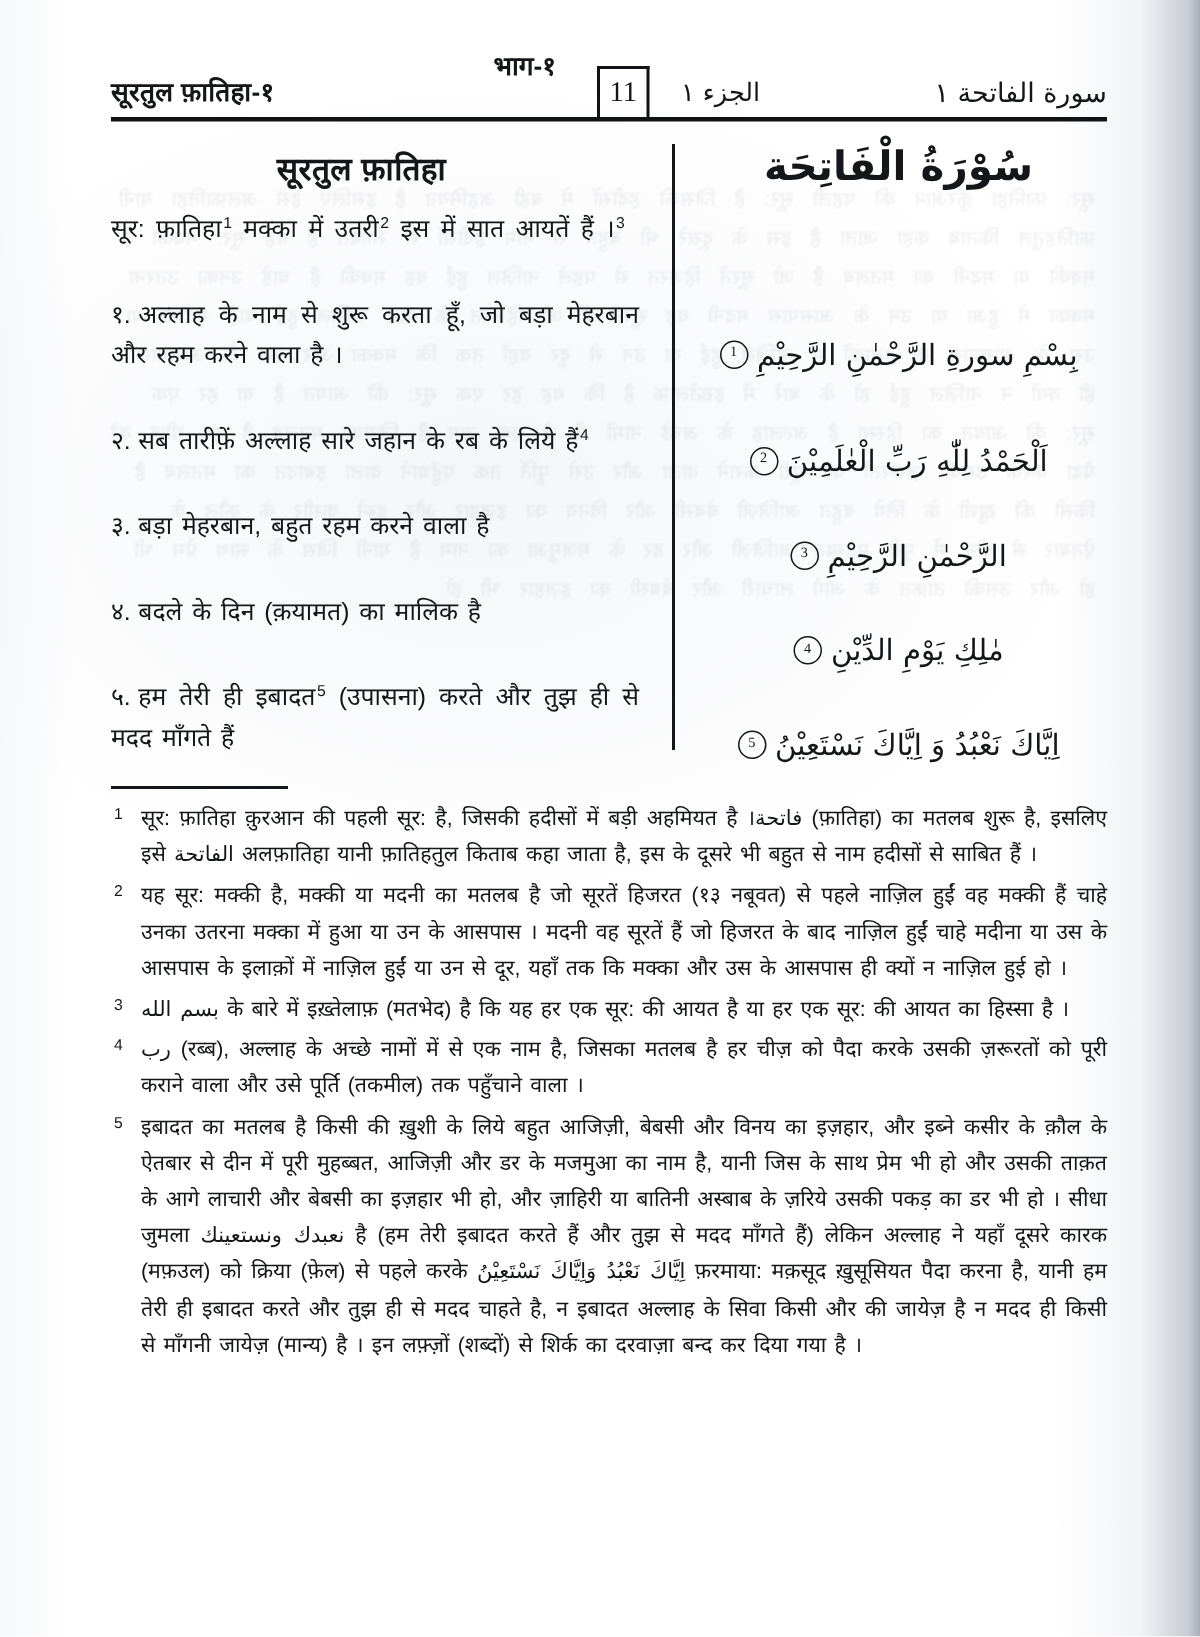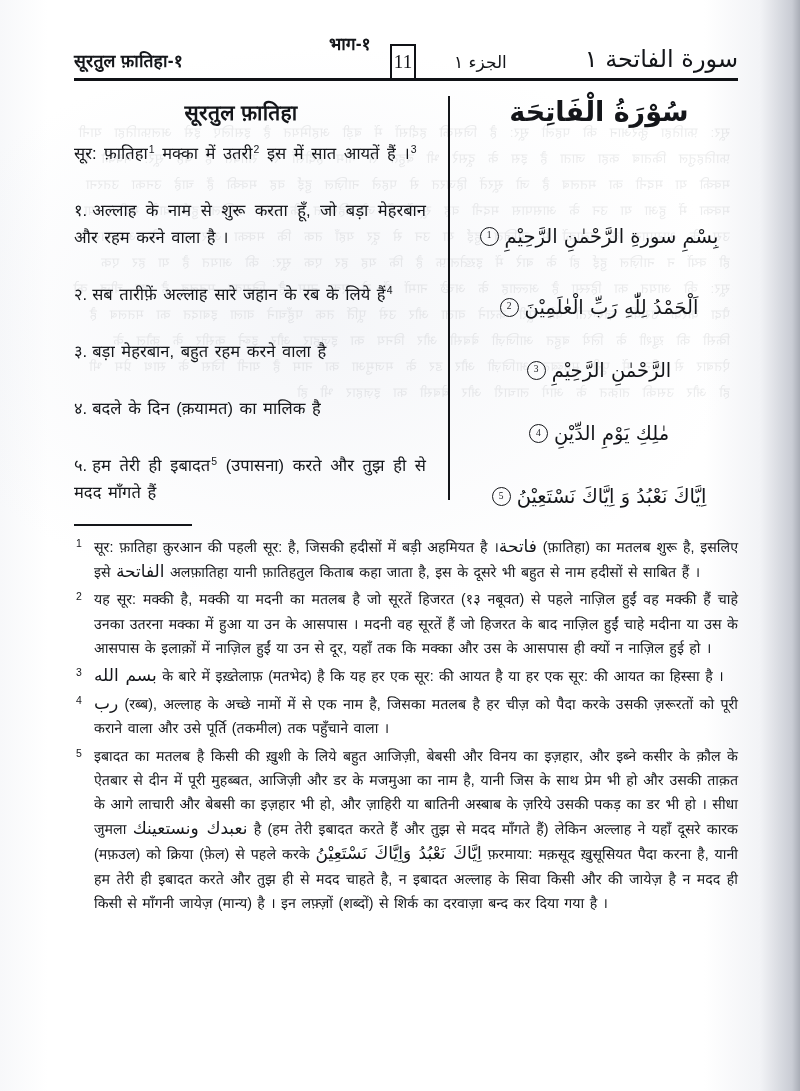--- a/index.html
+++ b/index.html
@@ -65,23 +65,23 @@
     position: absolute;
     left: 255px;
     bottom: 23px;
     font-family: "Liberation Sans", "DejaVu Sans", sans-serif;
     font-weight: bold;
     font-size: 17.5px;
     white-space: nowrap;
   }
   .pagenum-box {
     position: absolute;
-    left: 316px;
+    left: 324px;
     bottom: 0px;
-    width: 26px;
+    width: 35px;
     height: 34px;
     border: 2px solid #101216;
     border-bottom: none;
     box-sizing: border-box;
     display: flex;
     align-items: center;
     justify-content: center;
   }
   .pagenum {
     font-family: "Liberation Serif", "DejaVu Serif", serif;
@@ -97,21 +97,21 @@
     font-family: "DejaVu Sans", "Liberation Sans", sans-serif;
     font-size: 17px;
     direction: rtl;
     white-space: nowrap;
   }
   .hdr-right {
     position: absolute;
     right: 0;
     bottom: 5px;
     font-family: "DejaVu Sans", "Liberation Sans", sans-serif;
-    font-size: 24px;
+    font-size: 18px;
     direction: rtl;
     white-space: nowrap;
   }
   .header-rule {
     position: absolute;
     left: 74px;
     right: 62px;
     top: 78px;
     height: 2.5px;
     background: #101216;
@@ -249,21 +249,21 @@
   .fn-marker {
     position: absolute;
     left: 2px;
     top: -3px;
     font-size: 10.5px;
   }
   .ar-inline {
     font-family: "DejaVu Sans", "Liberation Sans", sans-serif;
     direction: rtl;
     unicode-bidi: isolate;
-    font-size: 17px;
+    font-size: 14px;
   }
 </style>
 </head>
 <body>
 
 <div class="page">
 
   <div class="bleed">
     सूर: फ़ातिहा क़ुरआन की पहली सूर: है जिसकी हदीसों में बड़ी अहमियत है इसलिए इसे अलफ़ातिहा यानी फ़ातिहतुल किताब कहा जाता है इस के दूसरे भी बहुत से नाम हदीसों से साबित हैं यह सूर: मक्की है मक्की या मदनी का मतलब है जो सूरतें हिजरत से पहले नाज़िल हुईं वह मक्की हैं चाहे उनका उतरना मक्का में हुआ या उन के आसपास मदनी वह सूरतें हैं जो हिजरत के बाद नाज़िल हुईं चाहे मदीना या उस के आसपास के इलाक़ों में नाज़िल हुईं या उन से दूर यहाँ तक कि मक्का और उस के आसपास ही क्यों न नाज़िल हुई हो के बारे में इख़्तेलाफ़ है कि यह हर एक सूर: की आयत है या हर एक सूर: की आयत का हिस्सा है अल्लाह के अच्छे नामों में से एक नाम है जिसका मतलब है हर चीज़ को पैदा करके उसकी ज़रूरतों को पूरी कराने वाला और उसे पूर्ति तक पहुँचाने वाला इबादत का मतलब है किसी की ख़ुशी के लिये बहुत आजिज़ी बेबसी और विनय का इज़हार और इब्ने कसीर के क़ौल के ऐतबार से दीन में पूरी मुहब्बत आजिज़ी और डर के मजमुआ का नाम है यानी जिस के साथ प्रेम भी हो और उसकी ताक़त के आगे लाचारी और बेबसी का इज़हार भी हो
   </div>

